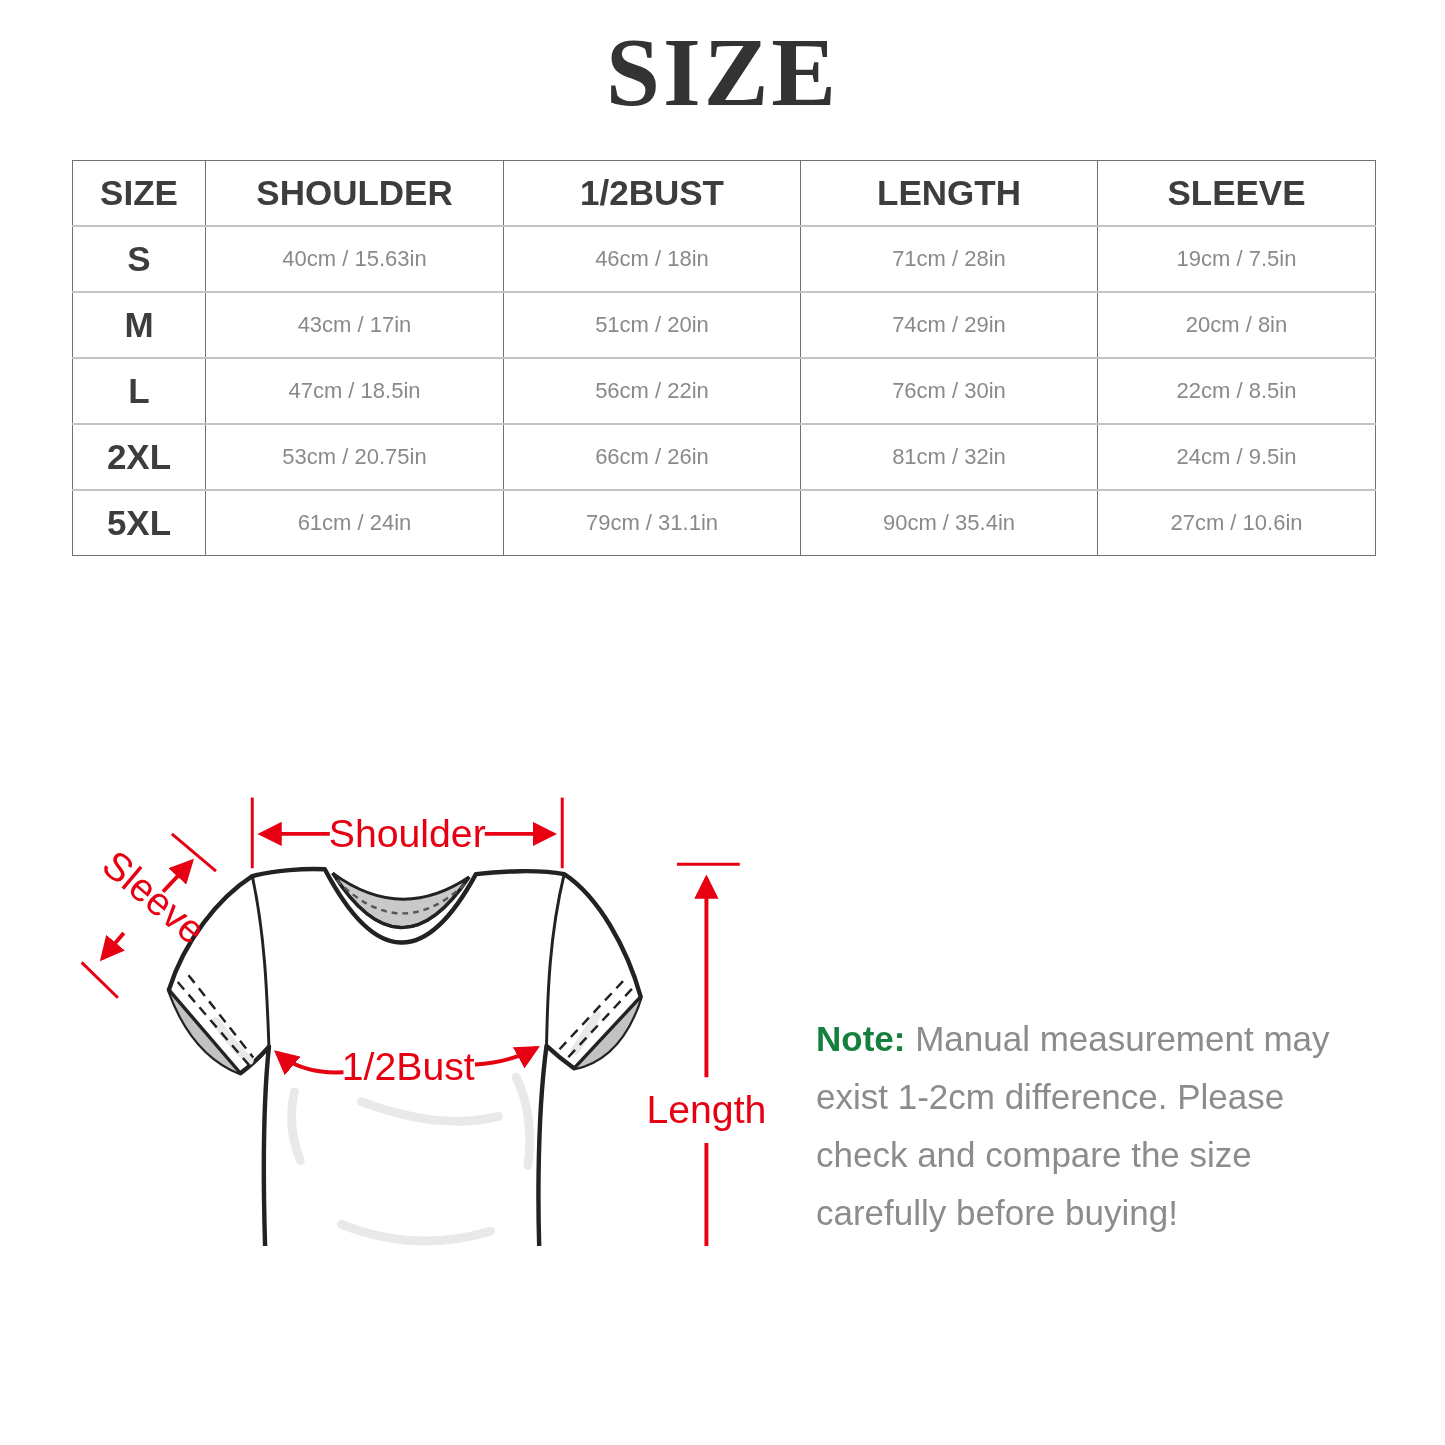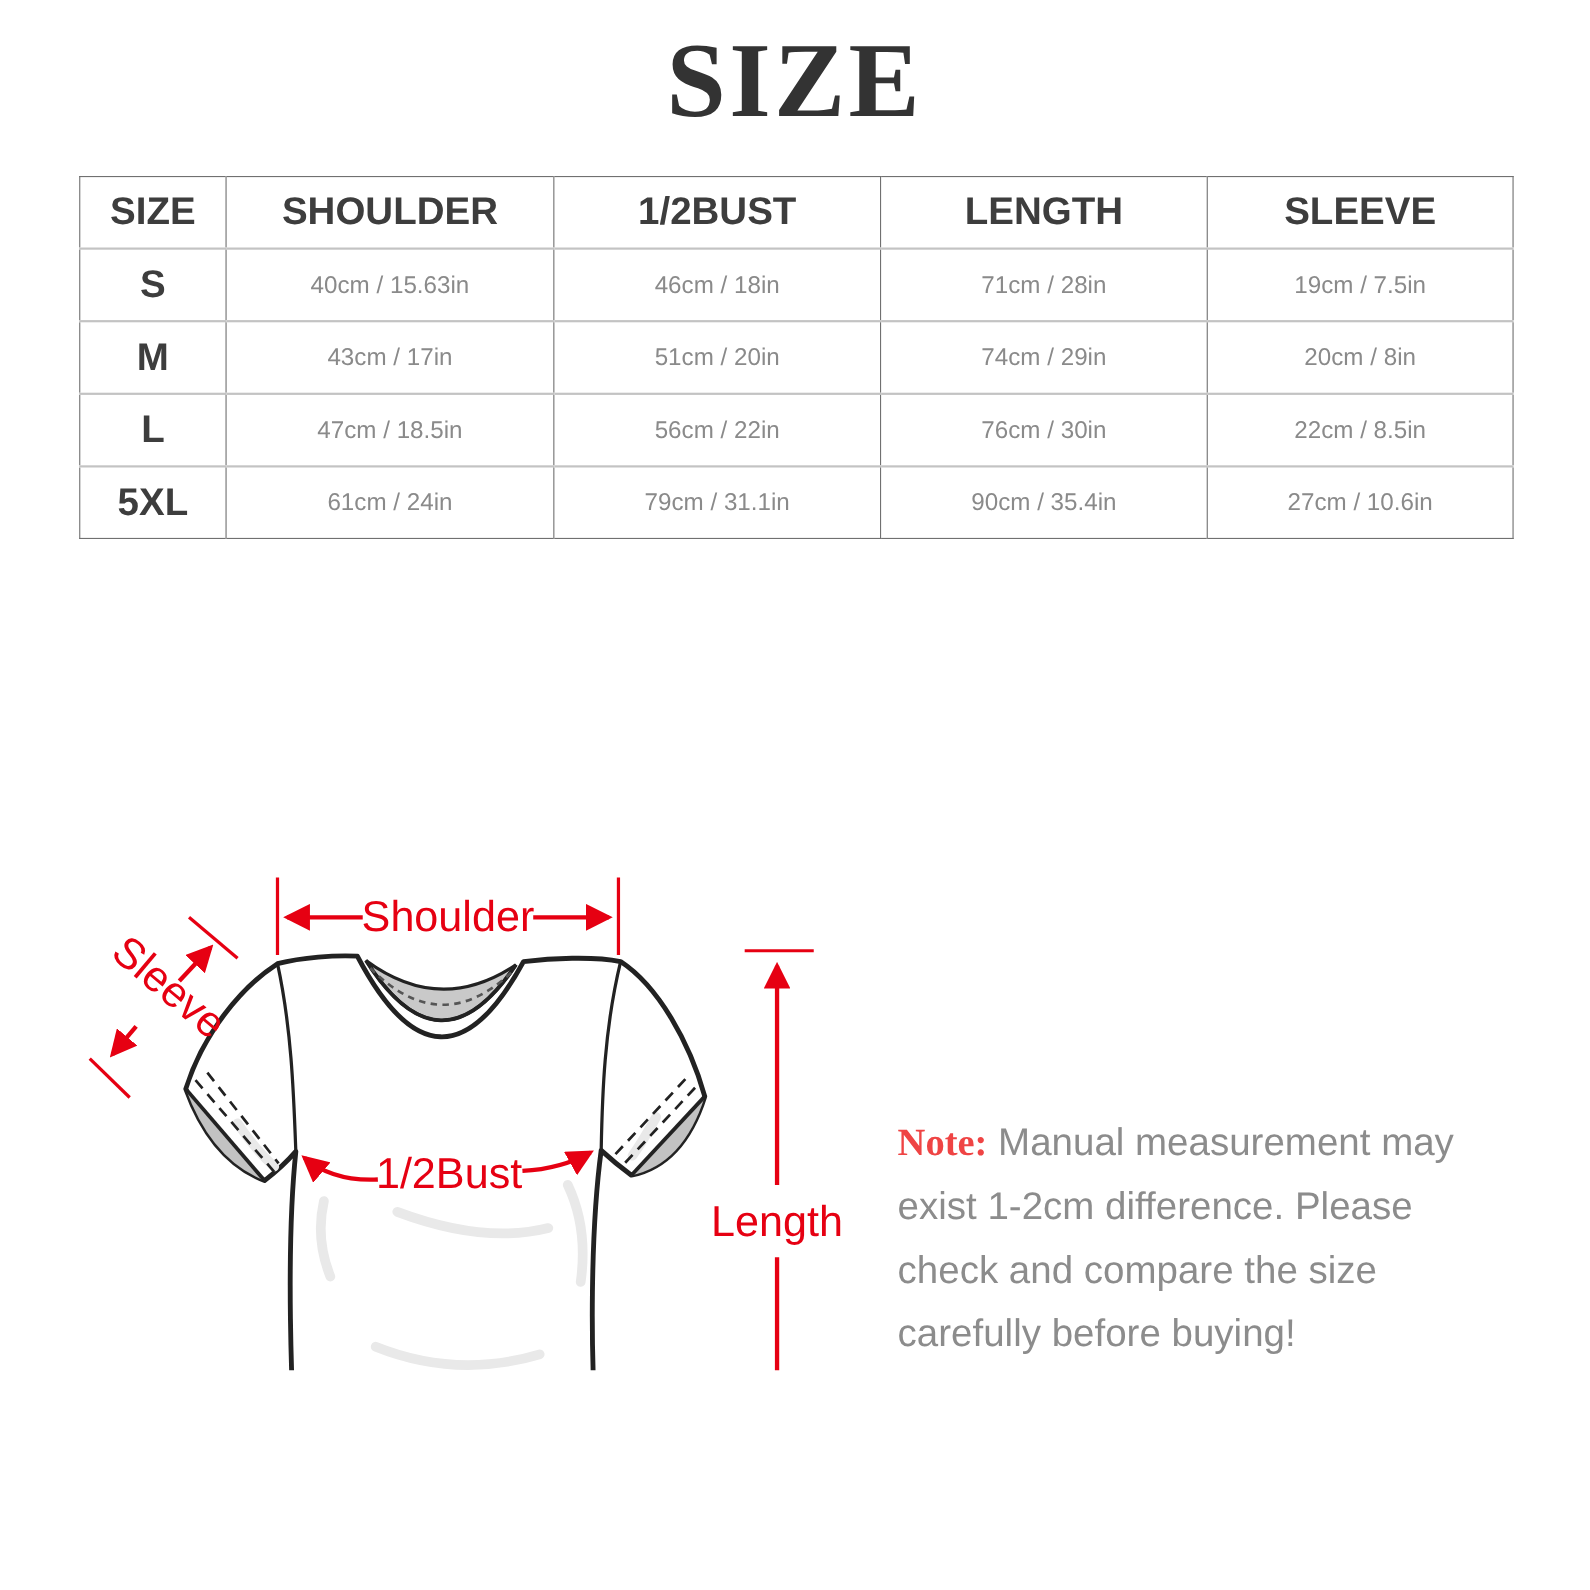--- a/index.html
+++ b/index.html
@@ -21,21 +21,21 @@
   .size-table td{font-size:22px;color:#8a8a8a;}
   .size-table td:first-child{font-weight:700;font-size:35px;color:#3d3d3d;}
 
   
   .diagram{position:absolute;left:40px;top:778px;width:760px;height:667px;}
   .diagram svg{display:block;width:100%;height:100%;}
 
   
   .note{position:absolute;left:816px;top:975px;width:515px;
         font-size:35px;line-height:58px;color:#8c8c8c;}
-  .note .note-label{font-weight:700;color:#ef4444;font-family:Liberation Serif, serif;}
+  .note .note-label{font-weight:700;color:#15803d;}
 </style>
 </head>
 <body>
 
 <div class="page">
 
   <h1 class="title">SIZE</h1>
 
   <table class="size-table">
     <colgroup>
@@ -68,20 +68,27 @@
           <td>51cm / 20in</td>
           <td>74cm / 29in</td>
           <td>20cm / 8in</td>
         </tr>
         <tr>
           <td>L</td>
           <td>47cm / 18.5in</td>
           <td>56cm / 22in</td>
           <td>76cm / 30in</td>
           <td>22cm / 8.5in</td>
+        </tr>
+        <tr>
+          <td>2XL</td>
+          <td>53cm / 20.75in</td>
+          <td>66cm / 26in</td>
+          <td>81cm / 32in</td>
+          <td>24cm / 9.5in</td>
         </tr>
         <tr>
           <td>5XL</td>
           <td>61cm / 24in</td>
           <td>79cm / 31.1in</td>
           <td>90cm / 35.4in</td>
           <td>27cm / 10.6in</td>
         </tr>
       </tbody>
   </table>

